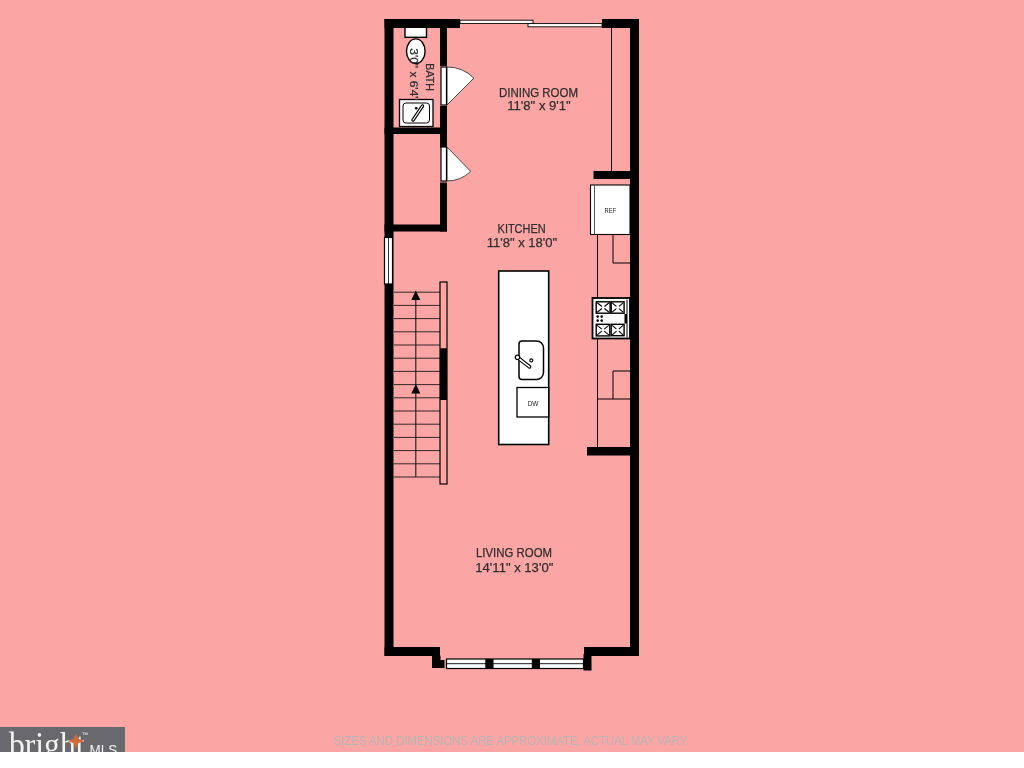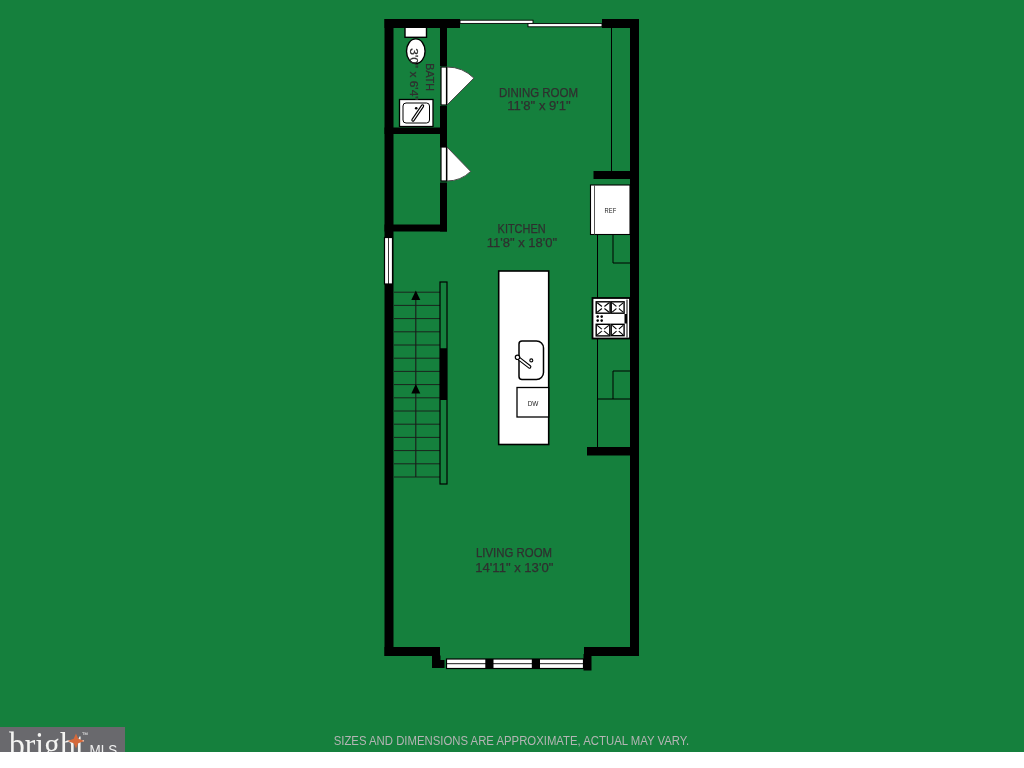--- a/index.html
+++ b/index.html
@@ -1,16 +1,16 @@
 <!DOCTYPE html>
 <html><head>
 <meta charset="utf-8">
 <style>
   html,body{margin:0;padding:0;background:#fff;}
-  #page{position:relative;width:1024px;height:752px;background:#15803d;overflow:hidden;
+  #page{position:relative;width:1024px;height:752px;background:#fca5a5;overflow:hidden;
         font-family:"Liberation Sans",sans-serif;text-align:center;}
 </style>
 </head>
 <body>
 <div id="page">
 <svg width="1024" height="768" viewBox="0 0 1024 768">
   <g id="walls" fill="#000">
     <rect x="384.5" y="19" width="9" height="637"></rect>
     <rect x="384.5" y="19" width="75.5" height="9"></rect>
     <rect x="602" y="19" width="37" height="9"></rect>

